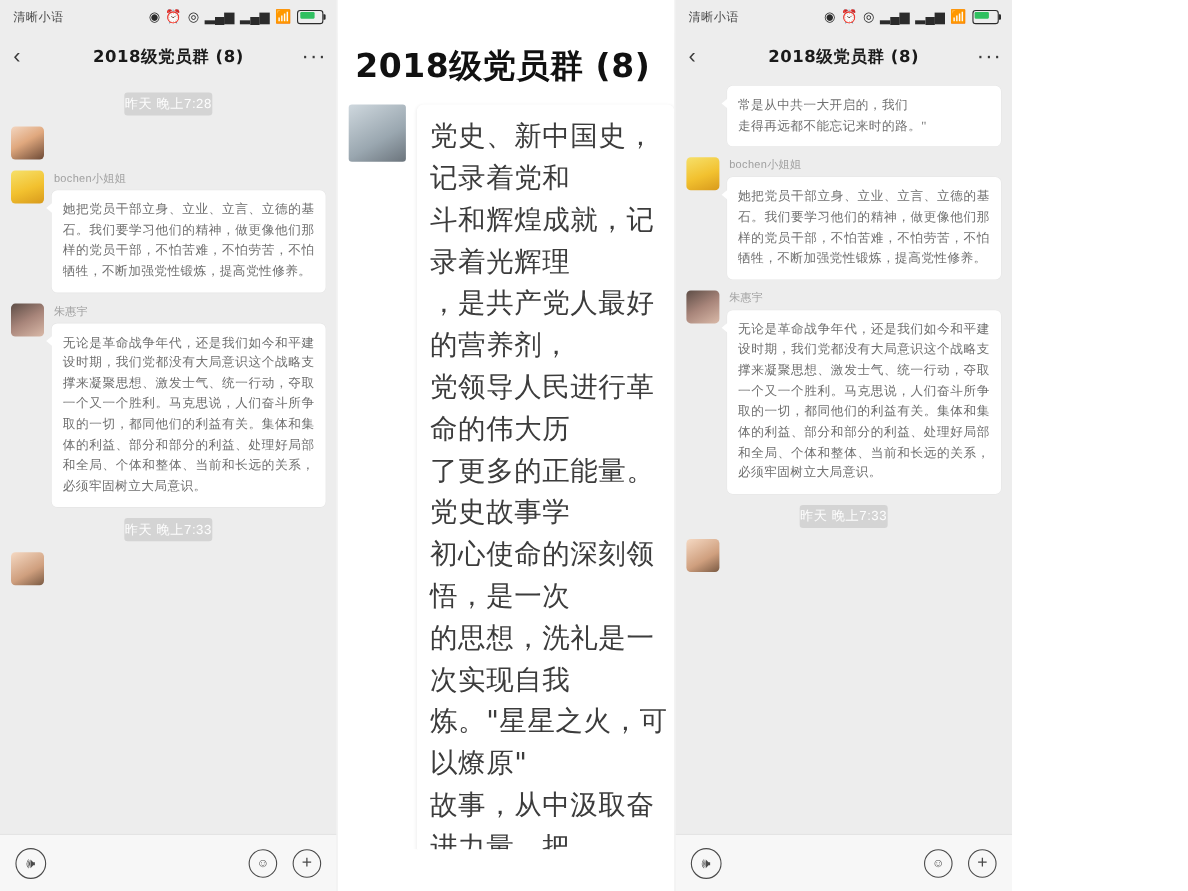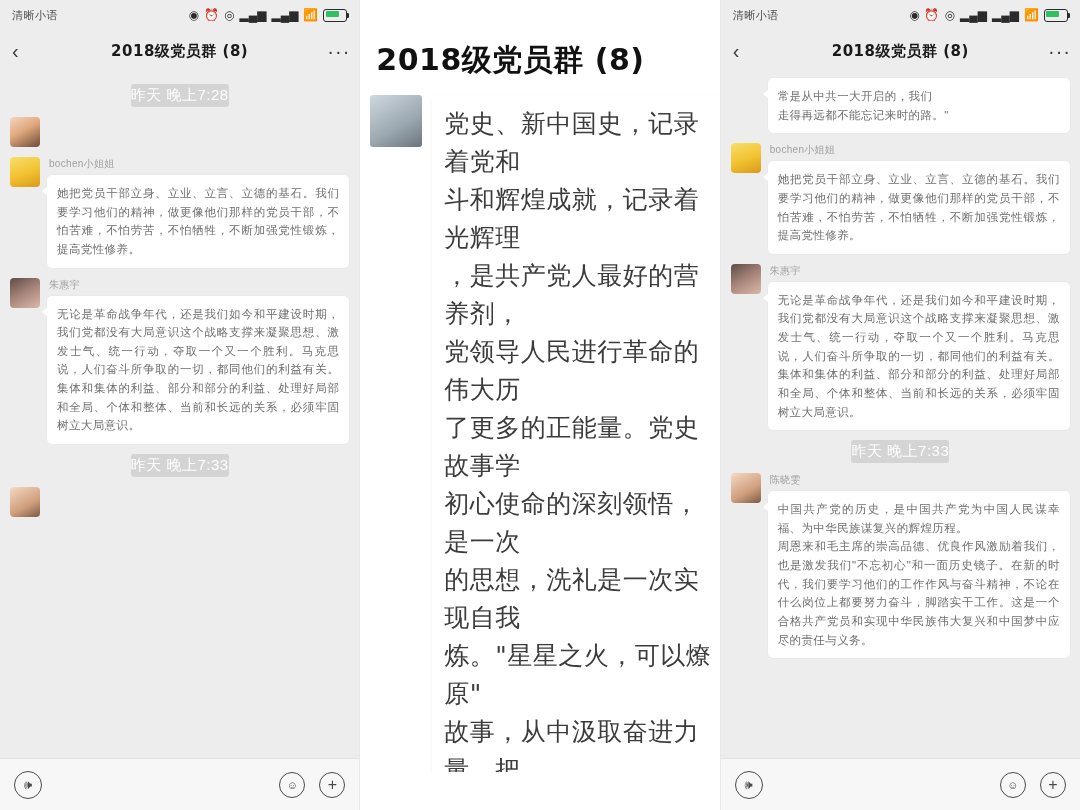--- a/index.html
+++ b/index.html
@@ -2,21 +2,21 @@
 <html><head>
 <meta charset="utf-8">
 <style>
   html,body{margin:0;padding:0;}
   body{
     width:1080px;height:810px;
     background:#ffffff;
     font-family:"Liberation Sans","DejaVu Sans",sans-serif;
     overflow:hidden;
   }
-  .stage{position:relative;width:1080px;height:810px;display:flex;}
+  .stage{position:relative;width:920px;height:810px;display:flex;}
 
   
   .panel{position:relative;height:810px;overflow:hidden;background:#ededed;}
   .panel.left{width:360px;}
   .panel.mid{width:360px;background:#ffffff;}
   .panel.right{width:360px;}
 
   
   .statusbar{
     height:30px;display:flex;align-items:center;justify-content:space-between;
@@ -49,21 +49,21 @@
   .nav-back{font-size:20px;color:#3a3a3a;line-height:1;width:20px;}
   .nav-more{font-size:20px;color:#3a3a3a;line-height:1;width:20px;text-align:right;letter-spacing:1px;}
 
   
   .chat{
     position:relative;height:calc(810px - 30px - 42px - 52px);
     overflow:hidden;padding:6px 10px 0 10px;box-sizing:border-box;
   }
   .timestamp{
     margin:6px auto 10px auto;width:max-content;
-    background:#d4d4d4;color:#fdfdfd;font-size:15px;
+    background:#d4d4d4;color:#fdfdfd;font-size:12px;
     padding:2px 0;border-radius:3px;letter-spacing:.5px;
   }
   .msg{display:flex;align-items:flex-start;margin-bottom:10px;}
   .avatar{
     width:30px;height:30px;border-radius:4px;flex:0 0 30px;margin-right:7px;
     background:#bfbfbf;overflow:hidden;position:relative;
   }
   .av1{background:linear-gradient(150deg,#f3d6c0 0%,#e0a87e 45%,#6d4a36 100%);}
   .av2{background:linear-gradient(160deg,#f6e06a 0%,#f2c12f 55%,#d89a1c 100%);}
   .av3{background:linear-gradient(150deg,#5d4d46 0%,#a8857a 50%,#d9b9a8 100%);}
@@ -75,21 +75,21 @@
     position:relative;background:#ffffff;border-radius:5px;
     padding:9px 10px;box-shadow:0 0 0 .5px rgba(0,0,0,.03);
   }
   .bubble:before{
     content:"";position:absolute;left:-5px;top:11px;
     border-top:5px solid transparent;border-bottom:5px solid transparent;
     border-right:6px solid #ffffff;
   }
   
   .ink{
-    font-family:Liberation Sans, sans-serif;
+    font-family:Liberation Serif, serif;
     font-size:11.5px;line-height:1.62;color:#6f6f6f;
     letter-spacing:.4px;text-align:justify;
     filter:blur(0.35px);
     white-space:pre-wrap;
   }
   .ink.indent{text-indent:0;}
 
   
   .inputbar{
     position:absolute;bottom:0;left:0;right:0;height:52px;background:#f7f7f7;
@@ -285,27 +285,20 @@
           <div class="bubble">
             <div class="ink">无论是革命战争年代，还是我们如今和平建设时期，我们党都没有大局意识这个战略支撑来凝聚思想、激发士气、统一行动，夺取一个又一个胜利。马克思说，人们奋斗所争取的一切，都同他们的利益有关。集体和集体的利益、部分和部分的利益、处理好局部和全局、个体和整体、当前和长远的关系，必须牢固树立大局意识。</div>
           </div>
         </div>
       </div>
 
       <div class="timestamp">昨天 晚上7:33</div>
 
       <div class="msg">
         <div class="avatar av5"></div>
-        <div class="bubble-wrap">
-          <div class="sender">陈晓雯</div>
-          <div class="bubble">
-            <div class="ink indent">中国共产党的历史，是中国共产党为中国人民谋幸福、为中华民族谋复兴的辉煌历程。
-周恩来和毛主席的崇高品德、优良作风激励着我们，也是激发我们"不忘初心"和一面历史镜子。在新的时代，我们要学习他们的工作作风与奋斗精神，不论在什么岗位上都要努力奋斗，脚踏实干工作。这是一个合格共产党员和实现中华民族伟大复兴和中国梦中应尽的责任与义务。</div>
-          </div>
-        </div>
       </div>
 
     </div>
 
     <div class="inputbar">
       <div class="voice-btn">🕪</div>
       <div class="ib-right">
         <div class="emoji-btn">☺</div>
         <div class="plus-btn">+</div>
       </div>

